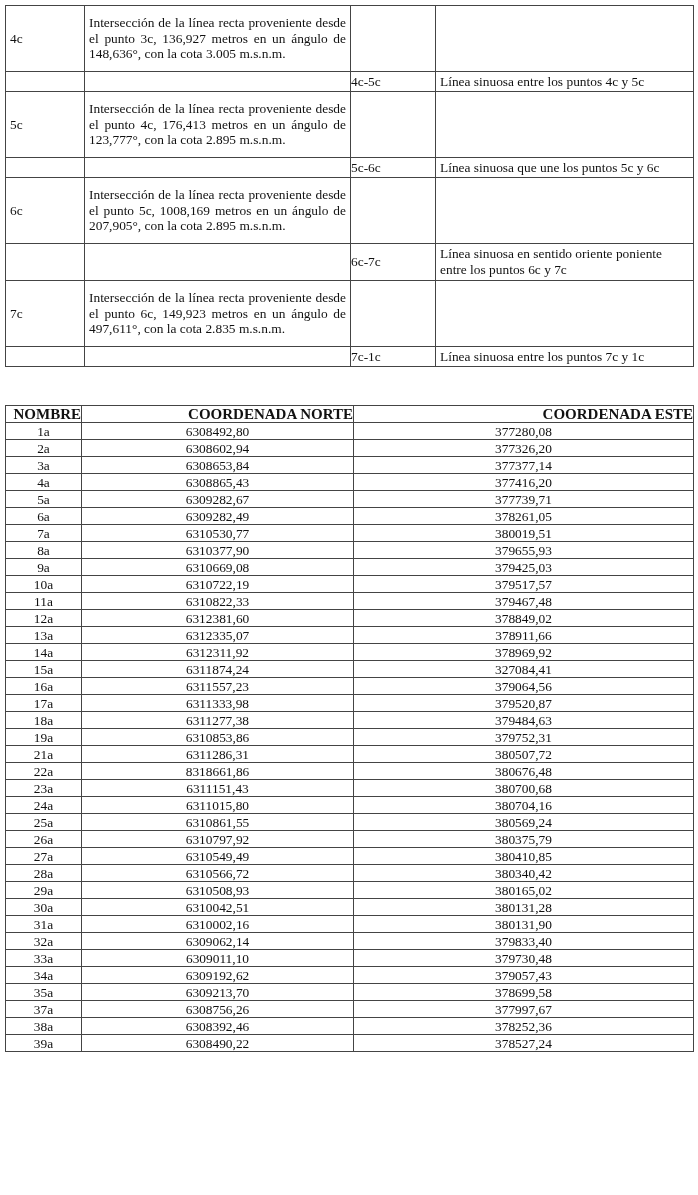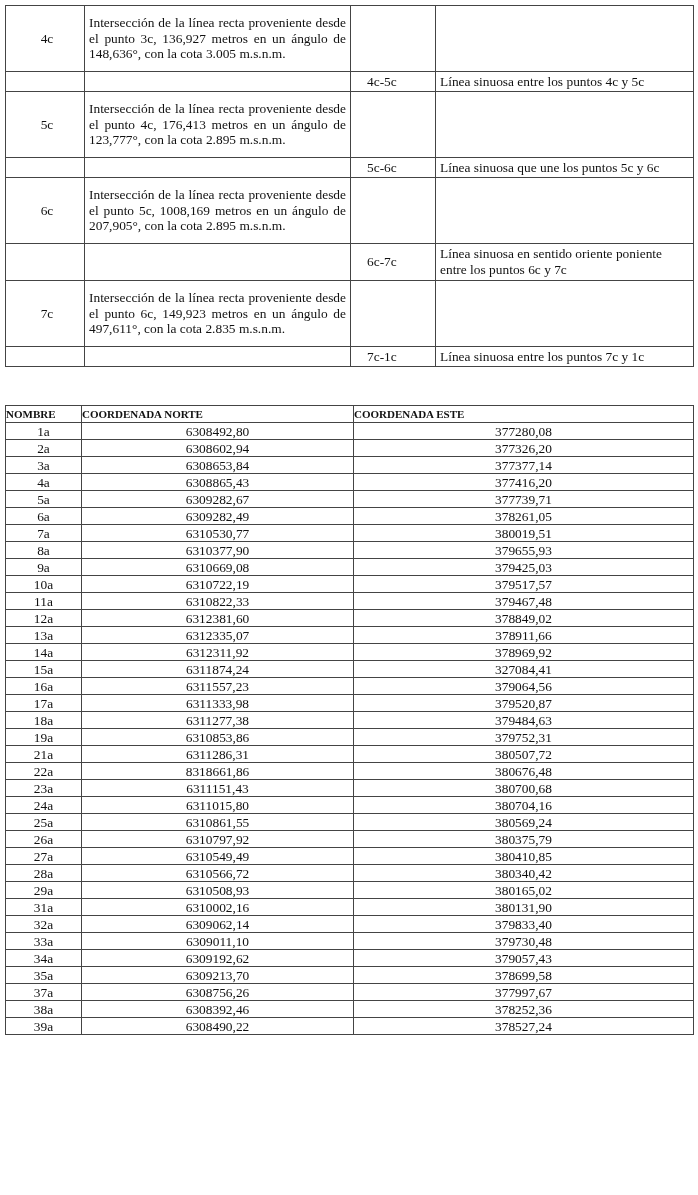--- a/index.html
+++ b/index.html
@@ -11,34 +11,34 @@
   table { border-collapse: collapse; position: absolute; }
   td, th { border: 1px solid #444444; padding: 0; }
 
   
   #tramos { left: 5px; top: 5px; width: 688px; table-layout: fixed; font-size: 13.4px; }
   #tramos col.c1 { width: 79px; }
   #tramos col.c2 { width: 266px; }
   #tramos col.c3 { width: 85px; }
   #tramos col.c4 { width: 258px; }
   #tramos td { vertical-align: middle; line-height: 15.8px; }
-  #tramos td.punto { padding-left: 4px; text-align: center; }
+  #tramos td.punto { padding-left: 4px; }
   #tramos td.desc { padding: 1px 4px 1px 4px; text-align: justify; text-align-last: left; }
-  #tramos td.tramo { padding-left: 16px; }
+  #tramos td.tramo { padding-left: 0; }
   #tramos td.linea { padding-left: 4px; padding-right: 2px; margin-left: 44px; }
   #tramos tr.pt td { height: 63px; }
   #tramos tr.seg td { height: 17px; }
   #tramos tr.seg2 td { height: 34px; }
 
   
   #coords { left: 5px; top: 405px; width: 688px; table-layout: fixed; font-size: 13.4px; }
   #coords col.k1 { width: 76px; }
   #coords col.k2 { width: 272px; }
   #coords col.k3 { width: 340px; }
-  #coords th { font-weight: bold; height: 16px; line-height: 15px; text-align: left; font-size: 11px; }
+  #coords th { font-weight: bold; height: 16px; line-height: 15px; text-align: right; font-size: 15px; }
   #coords td { height: 16px; line-height: 15px; text-align: center; }
   #coords tr.sep td { border-top-color: #111111; }
 </style>
 </head>
 <body>
 
 <table id="tramos">
   <colgroup>
       <col class="c1">
       <col class="c2">
@@ -245,20 +245,25 @@
         <td>28a</td>
         <td>6310566,72</td>
         <td>380340,42</td>
       </tr>
       <tr>
         <td>29a</td>
         <td>6310508,93</td>
         <td>380165,02</td>
       </tr>
       <tr>
+        <td>30a</td>
+        <td>6310042,51</td>
+        <td>380131,28</td>
+      </tr>
+      <tr>
         <td>31a</td>
         <td>6310002,16</td>
         <td>380131,90</td>
       </tr>
       <tr>
         <td>32a</td>
         <td>6309062,14</td>
         <td>379833,40</td>
       </tr>
       <tr class="sep">

